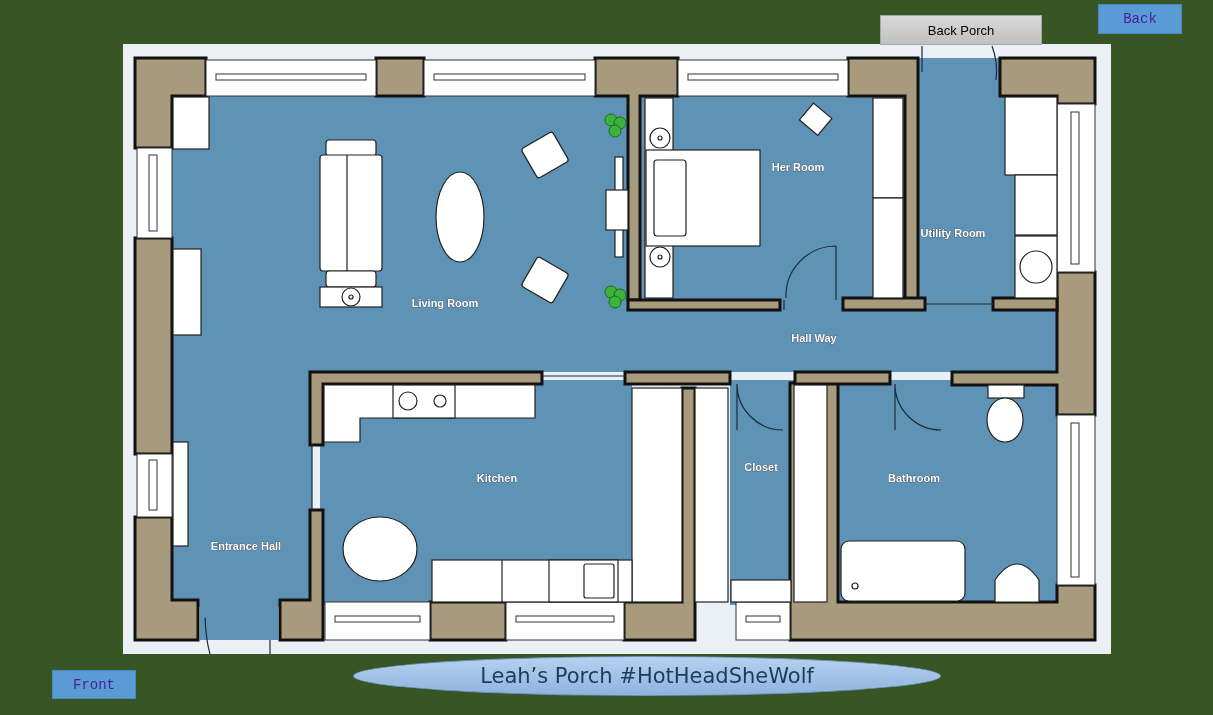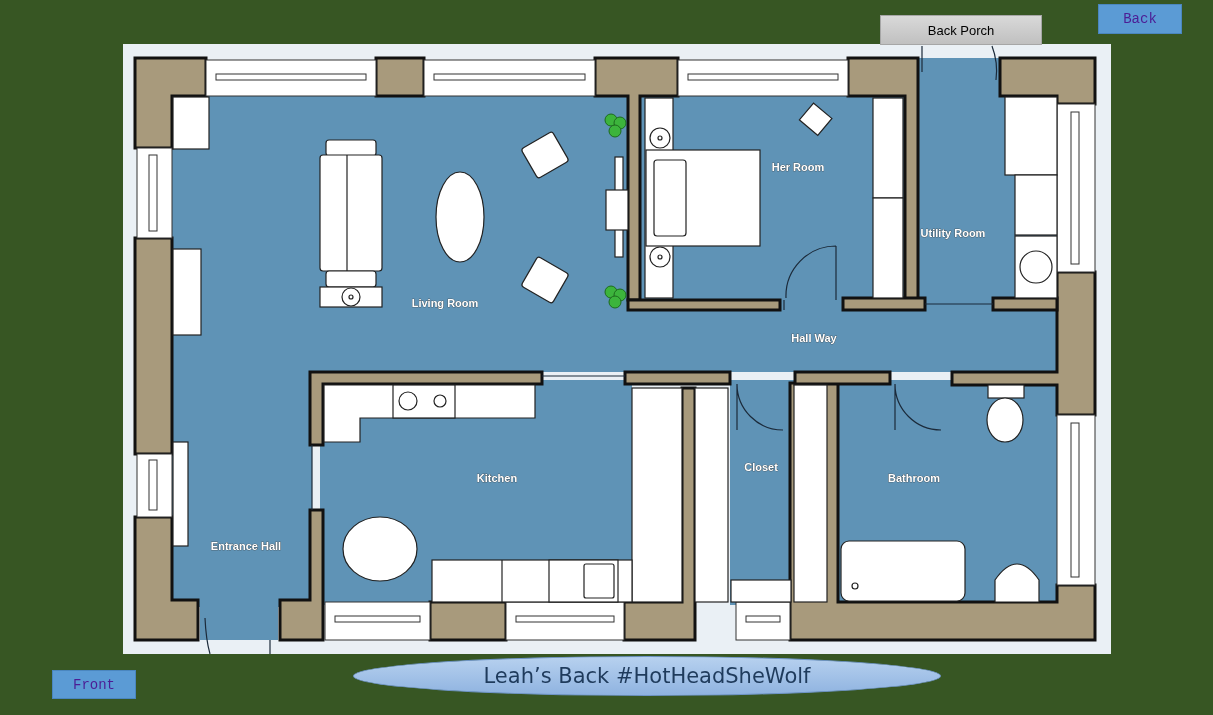--- a/index.html
+++ b/index.html
@@ -221,13 +221,13 @@
     </g>
     <g class="room-hit">
       <text class="room-label" x="914" y="482" text-anchor="middle">Bathroom</text>
     </g>
     <g class="room-hit">
       <text class="room-label" x="246" y="550" text-anchor="middle">Entrance Hall</text>
     </g>
   </svg>
 </div>
 
-<div id="title-oval">Leah’s Back #HotHeadSheWolf</div>
+<div id="title-oval">Leah’s Porch #HotHeadSheWolf</div>
 
 </body></html>

